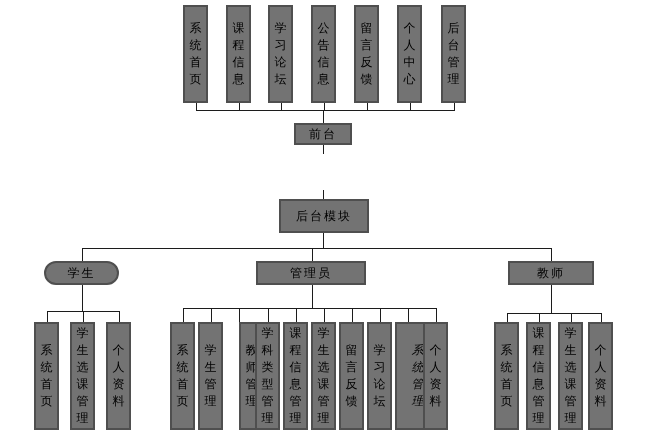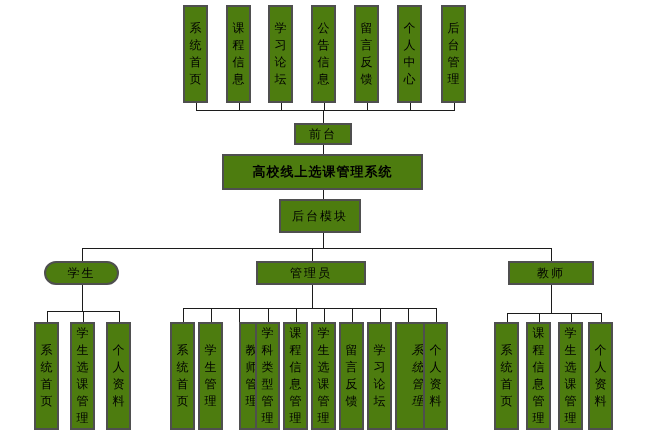--- a/index.html
+++ b/index.html
@@ -2,49 +2,46 @@
 <html><head>
 <meta charset="utf-8">
 <style>
   html,body{margin:0;padding:0;background:#ffffff;}
   .canvas{
     position:relative;width:659px;height:442px;background:#ffffff;
     font-family:"DejaVu Sans","Liberation Sans",sans-serif;color:#000;
     overflow:hidden;
   }
   .box{
-    position:absolute;background:#4d7c0f;border:2px solid #4f4f4f;
+    position:absolute;background:#737373;border:2px solid #4f4f4f;
     box-sizing:border-box;display:flex;align-items:center;justify-content:center;
   }
   .line{position:absolute;background:#1c1c1c;}
   .hlabel{font-size:12px;white-space:nowrap;letter-spacing:2px;}
   .title-label{font-size:13px;letter-spacing:1px;font-weight:bold;white-space:nowrap;}
   .vtext{
     display:block;width:14px;font-size:12px;line-height:17px;
     word-break:break-all;text-align:center;letter-spacing:0;
   }
   .front-box{left:294px;top:123px;width:58px;height:22px;}
   .main-box{left:222px;top:154px;width:201px;height:36px;}
-  .back-box{left:279px;top:199px;width:82px;height:34px;}
+  .back-box{left:279px;top:199px;width:90px;height:34px;}
   .role-student{left:44px;top:261px;width:75px;height:24px;border-radius:12px;}
   .role-admin{left:256px;top:261px;width:110px;height:24px;font-family:Liberation Serif, serif;}
   .role-teacher{left:508px;top:261px;width:86px;height:24px;}
 </style>
 </head>
 <body>
 
 <div class="canvas" id="diagram">
 
   <div class="box front-box">
     <span class="hlabel">前台</span>
   </div>
 
-  <div class="box main-box">
-    <span class="title-label">高校线上选课管理系统</span>
-  </div>
 
   <div class="box back-box">
     <span class="hlabel">后台模块</span>
   </div>
 
   <div class="box role-student">
     <span class="hlabel">学生</span>
   </div>
 
   <div class="box role-admin">

